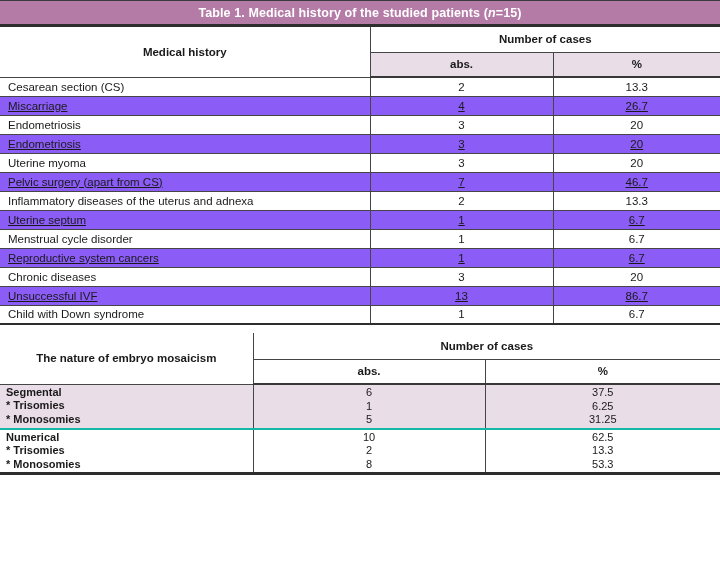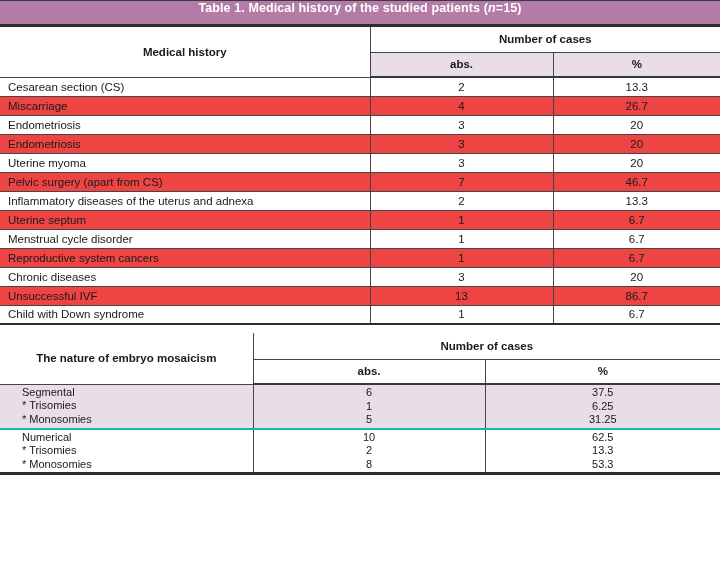--- a/index.html
+++ b/index.html
@@ -7,21 +7,21 @@
   body {
     background:#ffffff;
     font-family:"Liberation Sans", sans-serif;
     color:#1a1a1a;
   }
   .band {
     height:27px;
     background:#b47ba6;
     border-top:1px solid #3a3a3a;
     border-bottom:3px solid #2d2d2d;
-    display:flex; align-items:flex-start; justify-content:center;
+    display:flex; align-items:center; justify-content:center;
     color:#ffffff; font-weight:bold; font-size:12.5px;
     letter-spacing:0.1px;
   }
   .band .it { font-style:italic; }
   table { width:100%; border-collapse:collapse; table-layout:fixed; }
   th, td {
     border:1px solid #454545;
     font-size:11.5px;
     vertical-align:middle;
     text-align:center;
@@ -31,30 +31,30 @@
   th:first-child, td:first-child { border-left:none; }
   th:last-child, td:last-child { border-right:none; }
   thead tr:first-child th { border-top:none; }
 
   
   #t1 th { height:25px; }
   #t1 td { height:19px; }
   #t1 thead tr:last-child th { background:#e9dde8; }
   #t1 thead tr:last-child th { border-bottom:2px solid #383838; }
   #t1 td.left, #t2 td.left { text-align:left; padding-left:8px; }
-  #t1 tr.pink td { background:#ef4444; }
+  #t1 tr.pink td { background:#8b5cf6;text-decoration:underline; }
   #t1 tbody tr:last-child td { border-bottom:2px solid #2d2d2d; }
 
   .gap { height:8px; background:#ffffff; }
   #t2h th { background:#ffffff; }
   #t2 thead tr:first-child th { height:26px; }
   #t2 thead tr:last-child th { height:25px; border-bottom:2px solid #383838; }
   #t2 td { height:auto; padding:1px 0; font-size:11px; }
   #t2 td div { line-height:13.5px; height:13.5px; }
-  #t2 td.left { padding-left:22px; }
+  #t2 td.left { padding-left:6px;font-weight:bold; }
   #t2 tr.pink td { background:#e9dde8; }
   #t2 tbody tr.block + tr.block td { border-top:2px solid #14b8a6; }
   #t2 tbody tr:last-child td { border-bottom:3px solid #2d2d2d; }
 </style>
 </head>
 <body>
 
 <div>
   <div class="band">
     <span><span>Table 1. Medical history of the studied patients (</span><span class="it">n</span><span>=15)</span></span>

